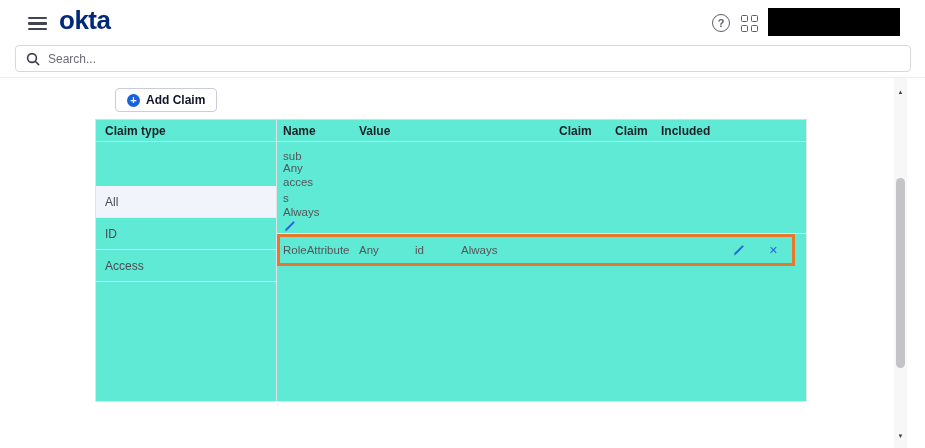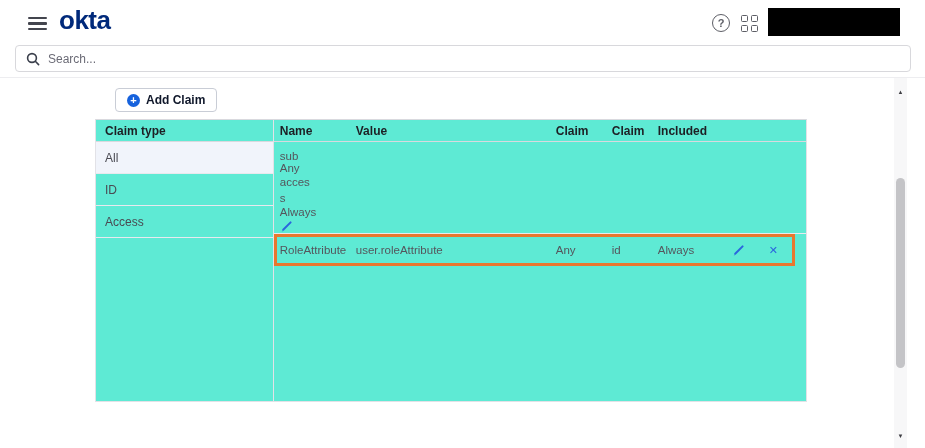--- a/index.html
+++ b/index.html
@@ -48,21 +48,21 @@
 
   
   .table-block { position: absolute; left: 95px; top: 119px; width: 712px; height: 283px;
     border: 1px solid #e2e2e7; border-top-color: #d9d9de; background: #5eead4; display: flex; }
 
   .type-panel { width: 181px; border-right: 1px solid #e2e2e7; display: flex; flex-direction: column; }
   .panel-header { height: 22px; display: flex; align-items: center; padding-left: 9px;
     font-size: 12px; font-weight: 700; color: #1d1f24; border-bottom: 1px solid #d9d9de; }
   .panel-item { height: 32px; display: flex; align-items: center; padding-left: 9px;
     font-size: 12px; color: #4a4a52; border-bottom: 1px solid #e9e9ee; cursor: pointer; }
-  .panel-item.selected { background: #f1f4fb; }
+  .panel-item.selected { background: #f1f4fb; margin-top: 44px; }
 
   .claims { flex: 1; display: flex; flex-direction: column; font-size: 11.5px; }
   .thead { height: 22px; display: flex; align-items: center; padding-left: 6px;
     font-size: 12px; font-weight: 700; color: #1d1f24; border-bottom: 1px solid #d9d9de; }
   .col-name { width: 76px; white-space: nowrap; }
   .col-value { width: 200px; padding-right: 12px; line-height: 16px; }
   .col-scopes { width: 56px; }
   .col-type { width: 46px; line-height: 16px; }
   .col-type .wrapbox { width: 31px; word-break: break-all; }
   .col-included { width: 74px; }
@@ -162,21 +162,20 @@
             <svg width="13" height="13" viewBox="0 0 13 13">
               <line x1="3.2" y1="9.8" x2="10.6" y2="2.4" stroke="#2b65dd" stroke-width="2" stroke-linecap="round"></line>
               <path d="M2.6 10.4 L1.6 11.6 L3.1 11 Z" fill="#2b65dd"></path>
             </svg>
           </button>
         </div>
       </div>
 
       <div class="trow trow-highlight">
         <div class="col-name">RoleAttribute</div>
-        <div class="col-value">user.roleAttribute</div>
         <div class="col-scopes">Any</div>
         <div class="col-type">
           <div class="wrapbox">id</div>
         </div>
         <div class="col-included">Always</div>
         <div class="col-actions">
           <button class="icon-btn">
             <svg width="13" height="13" viewBox="0 0 13 13">
               <line x1="3.2" y1="9.8" x2="10.6" y2="2.4" stroke="#2b65dd" stroke-width="2" stroke-linecap="round"></line>
               <path d="M2.6 10.4 L1.6 11.6 L3.1 11 Z" fill="#2b65dd"></path>

